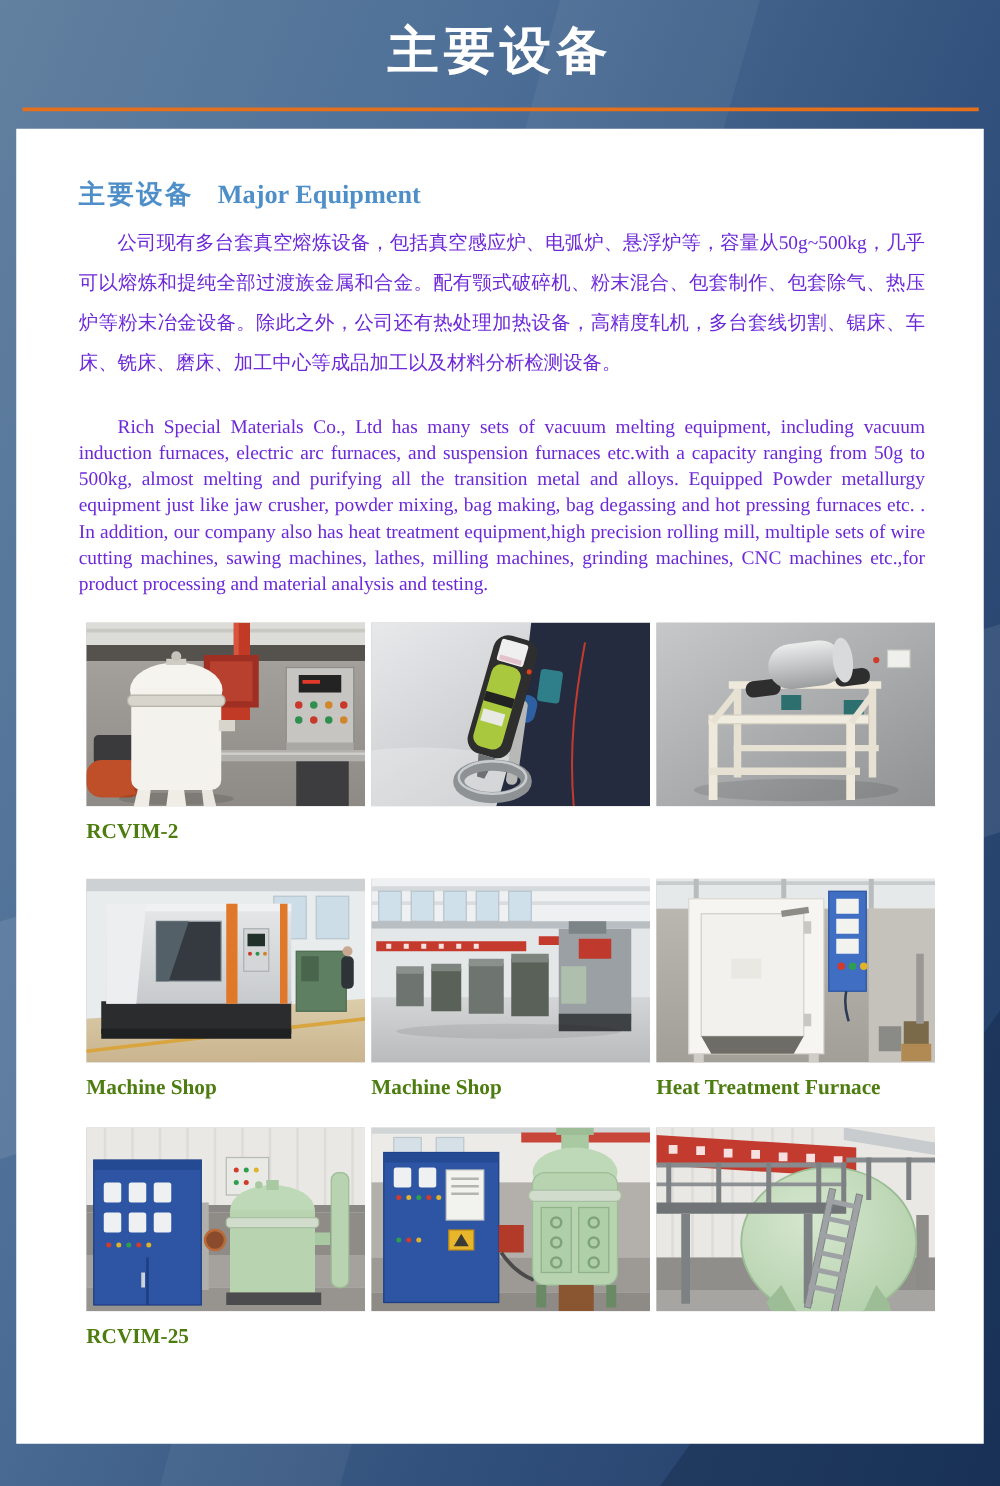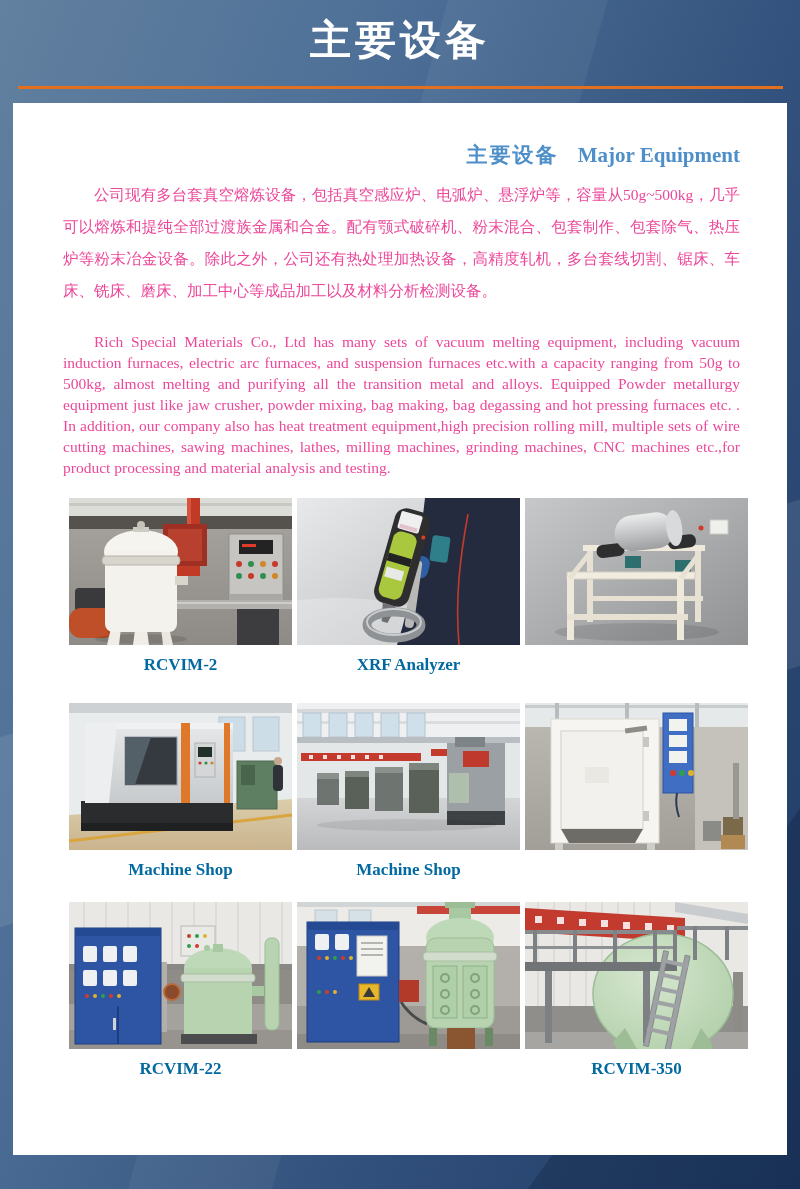--- a/index.html
+++ b/index.html
@@ -17,35 +17,35 @@
   .banner{position:absolute;top:0;left:0;width:800px;height:103px;}
   .banner h1{
     margin:0;padding-top:13px;text-align:center;color:#ffffff;
     font-size:41px;font-weight:600;letter-spacing:4px;
   }
   .orange-rule{position:absolute;top:86px;left:18px;width:765px;height:3px;background:#E4701E;}
   .sheet{
     position:absolute;top:103px;left:13px;width:774px;height:1052px;background:#ffffff;
     box-sizing:border-box;padding:38px 47px 0 50px;
   }
-  .sec-head{color:#4E8FC9;font-size:21px;margin:0 0 10px 0;text-align:right;}
+  .sec-head{color:#4E8FC9;font-size:21px;margin:0 0 10px 0;}
   .sec-head .zh{letter-spacing:2px;}
   .sec-head .en{margin-left:14px;}
-  .para{margin:0;color:#ec4899;text-align:justify;font-size:15.5px;}
+  .para{margin:0;color:#6d28d9;text-align:justify;font-size:15.5px;}
   .para.zh{line-height:32px;text-indent:2em;margin-top:8px;}
   .para.en{line-height:21px;text-indent:2em;margin-top:24px;}
   .grid{
     position:absolute;left:56px;top:395px;
     display:grid;grid-template-columns:repeat(3,223px);
     grid-template-rows:205px 199px 200px;column-gap:5px;
   }
   figure{margin:0;width:223px;}
   .photo{width:223px;height:147px;overflow:hidden;background:#ccc;}
   .photo svg{display:block;width:223px;height:147px;}
-  figcaption{margin-top:10px;text-align:center;font-size:17px;font-weight:bold;color:#0369a1;}
+  figcaption{margin-top:10px;font-size:17px;font-weight:bold;color:#4d7c0f;}
 </style>
 </head>
 <body>
 
 <div class="bg-band"></div>
 <div class="bg-sheen"></div>
 <div class="bg-corner"></div>
 
 <div class="banner">
   <h1>主要设备</h1>
@@ -136,21 +136,20 @@
             <rect x="88" y="34" width="24" height="68" rx="8" fill="#a9c83e"></rect>
             <rect x="88" y="58" width="24" height="8" fill="#222222"></rect>
             <rect x="90" y="72" width="18" height="10" fill="#e8e8e4"></rect>
             <circle cx="117" cy="34" r="2" fill="#e04020"></circle>
             <path d="M96,108 L110,108 L106,126 L100,126 Z" fill="#6e7073"></path>
           </g>
           <ellipse cx="97" cy="127" rx="27" ry="13" fill="none" stroke="#8f9294" stroke-width="9"></ellipse>
           <ellipse cx="97" cy="124" rx="27" ry="13" fill="none" stroke="#c9ccce" stroke-width="2"></ellipse>
         </svg>
       </div>
-      <figcaption>XRF Analyzer</figcaption>
     </figure>
 
     <figure>
       <div class="photo">
         <svg viewBox="0 0 223 147">
           <defs>
             <linearGradient id="p3b" x1="0" y1="0" x2="1" y2="1">
               <stop offset="0" stop-color="#c6c8c9"></stop>
                 <stop offset="1" stop-color="#8f9193"></stop>
             </linearGradient>
@@ -307,20 +306,21 @@
           <circle cx="148" cy="70" r="3" fill="#d23a2a"></circle>
             <circle cx="157" cy="70" r="3" fill="#2f9e4e"></circle>
             <circle cx="166" cy="70" r="3" fill="#e0b32a"></circle>
           <path d="M152,90 C150,100 152,108 154,114" stroke="#2b3a55" stroke-width="2" fill="none"></path>
           <rect x="178" y="118" width="18" height="20" fill="#8a8a86"></rect>
           <rect x="198" y="114" width="20" height="24" fill="#7a6a4a"></rect>
           <rect x="196" y="132" width="24" height="14" fill="#b08a52"></rect>
           <rect x="208" y="60" width="6" height="56" fill="#9a9894"></rect>
         </svg>
       </div>
+      <figcaption>Heat Treatment Furnace</figcaption>
     </figure>
 
     <figure>
       <div class="photo">
         <svg viewBox="0 0 223 147">
           <rect width="223" height="62" fill="#e9e8e4"></rect>
           <rect x="14" width="2" height="62" fill="#dddcd8"></rect>
             <rect x="36" width="2" height="62" fill="#dddcd8"></rect>
             <rect x="58" width="2" height="62" fill="#dddcd8"></rect>
             <rect x="80" width="2" height="62" fill="#dddcd8"></rect>
@@ -360,21 +360,21 @@
           <ellipse cx="149" cy="66" rx="34" ry="20" fill="#bed9b8"></ellipse>
           <rect x="115" y="66" width="68" height="66" fill="#b7d3b0"></rect>
           <rect x="112" y="72" width="74" height="8" rx="3" fill="#d2dccd" stroke="#a8bfa2"></rect>
           <rect x="144" y="42" width="10" height="8" fill="#a9c9a3"></rect>
             <circle cx="138" cy="46" r="3" fill="#a9c9a3"></circle>
           <rect x="183" y="84" width="12" height="10" fill="#a9c9a3"></rect>
           <rect x="112" y="132" width="76" height="10" fill="#4c4c4e"></rect>
           <rect x="196" y="36" width="14" height="92" rx="6" fill="#b7d3b0" stroke="#9cbd96"></rect>
         </svg>
       </div>
-      <figcaption>RCVIM-22</figcaption>
+      <figcaption>RCVIM-25</figcaption>
     </figure>
 
     <figure>
       <div class="photo">
         <svg viewBox="0 0 223 147">
           <rect width="223" height="44" fill="#ecebe7"></rect>
           <rect width="223" height="5" fill="#d2d5d6"></rect>
           <rect x="18" y="8" width="22" height="26" fill="#d6e1e7" stroke="#bcc8ce"></rect>
           <rect x="52" y="8" width="22" height="26" fill="#d6e1e7" stroke="#bcc8ce"></rect>
           <rect x="120" y="4" width="103" height="8" fill="#c8453a"></rect>
@@ -473,17 +473,16 @@
             <rect x="150" y="50" width="5" height="97" fill="#9fa2a5" stroke="#808386" stroke-width="0.8"></rect>
             <rect x="128" y="58" width="27" height="4" fill="#9fa2a5"></rect>
               <rect x="128" y="72" width="27" height="4" fill="#9fa2a5"></rect>
               <rect x="128" y="86" width="27" height="4" fill="#9fa2a5"></rect>
               <rect x="128" y="100" width="27" height="4" fill="#9fa2a5"></rect>
               <rect x="128" y="114" width="27" height="4" fill="#9fa2a5"></rect>
               <rect x="128" y="128" width="27" height="4" fill="#9fa2a5"></rect>
           </g>
         </svg>
       </div>
-      <figcaption>RCVIM-350</figcaption>
     </figure>
 
   </div>
 </div>
 
 </body></html>

